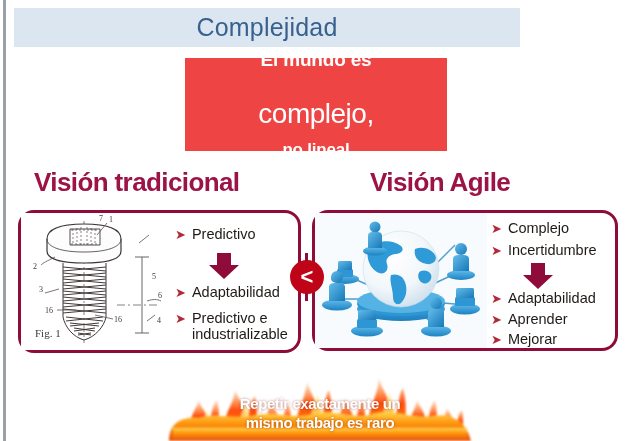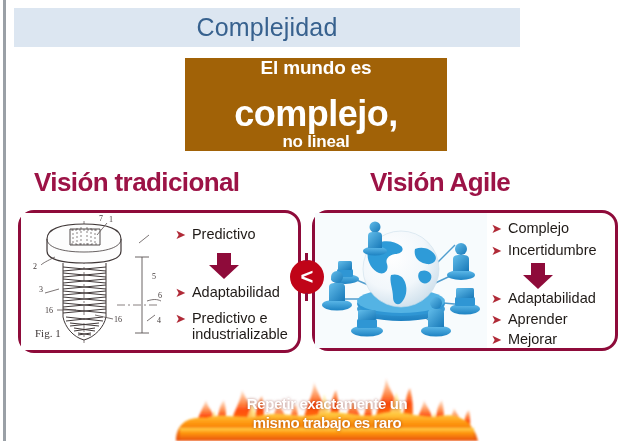--- a/index.html
+++ b/index.html
@@ -20,26 +20,26 @@
     display:flex;align-items:center;justify-content:center;
   }
   .title-text{
     color:#37618e;font-size:25px;letter-spacing:.2px;line-height:1;
     font-weight:400;
   }
 
   
   .blue-box{
     position:absolute;left:185px;top:58px;width:262px;height:93px;
-    background:#a16207;
+    background:#ef4444;
     display:flex;flex-direction:column;align-items:center;justify-content:center;
-    color:#ffffff;text-align:center;
+    color:#ffffff;text-align:center;gap:12px;
   }
   .blue-l1{font-size:19px;font-weight:bold;line-height:1.05;letter-spacing:-.2px;}
-  .blue-l2{font-size:36px;font-weight:bold;line-height:1.05;margin-top:17px;letter-spacing:-.5px;}
+  .blue-l2{font-size:28px;font-weight:normal;line-height:1.05;margin-top:17px;letter-spacing:-.5px;}
   .blue-l3{font-size:17px;font-weight:bold;line-height:1.05;margin-top:1px;letter-spacing:-.2px;}
 
   
   .sec-head{
     position:absolute;color:#9c1346;font-weight:bold;font-size:26px;
     letter-spacing:-.6px;white-space:nowrap;
   }
   .sec-head.left{left:34px;top:167px;}
   .sec-head.right{left:370px;top:167px;}
 
@@ -83,21 +83,21 @@
     border-radius:50%;background:#c00418;z-index:5;
     display:flex;align-items:center;justify-content:center;
     color:#fff;font-size:22px;font-weight:bold;line-height:1;
   }
   .lt-badge .tick{position:absolute;width:3px;height:8px;background:#8e0b3a;left:15px;}
   .lt-badge .tick.t{top:-7px;}
   .lt-badge .tick.b{bottom:-7px;}
 
   
   .fire{
-    position:absolute;left:162px;top:360px;width:330px;height:81px;overflow:hidden;
+    position:absolute;left:155px;top:360px;width:330px;height:81px;overflow:hidden;
   }
   .fire-text{
     position:absolute;left:0;top:34px;width:330px;text-align:center;
     color:#ffffff;font-weight:bold;font-size:15px;line-height:19px;
     letter-spacing:-.4px;z-index:4;
     text-shadow:0 0 3px rgba(120,20,0,.55);
   }
   .fire-text .fl{display:block;}
 </style>
 </head>

